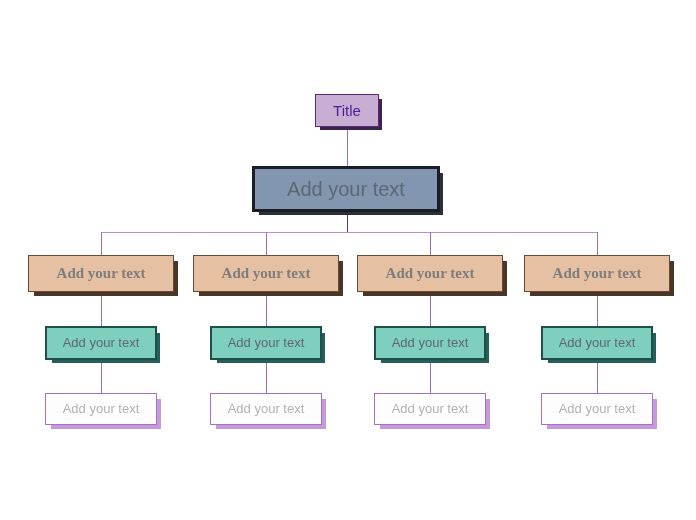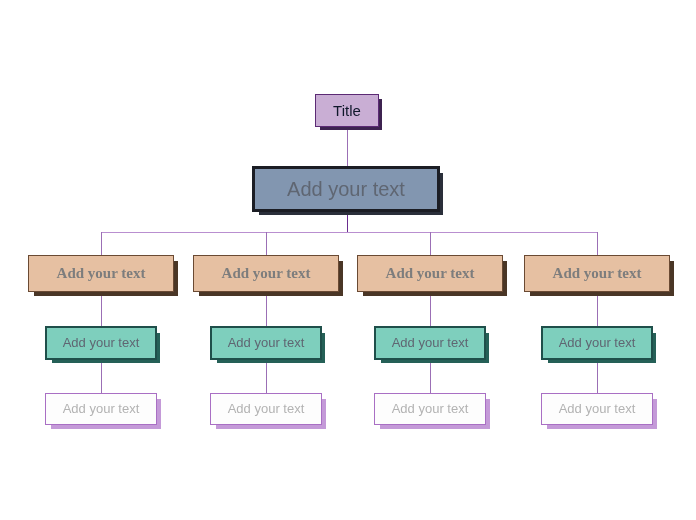--- a/index.html
+++ b/index.html
@@ -44,21 +44,21 @@
     justify-content: center;
     text-align: center;
     line-height: 1.15;
     white-space: nowrap;
   }
 
   
   .node-title {
     background: #c9aed4;
     border: 1px solid #5b2a74;
-    color: #0f172a;
+    color: #4c1d95;
     font-size: 15px;
     box-shadow: 4px 4px 0 -1px #3d2350;
   }
 
   
   .node-main {
     background: #8296b0;
     border: 3px solid #1b1d24;
     color: #5f6672;
     font-size: 20px;

